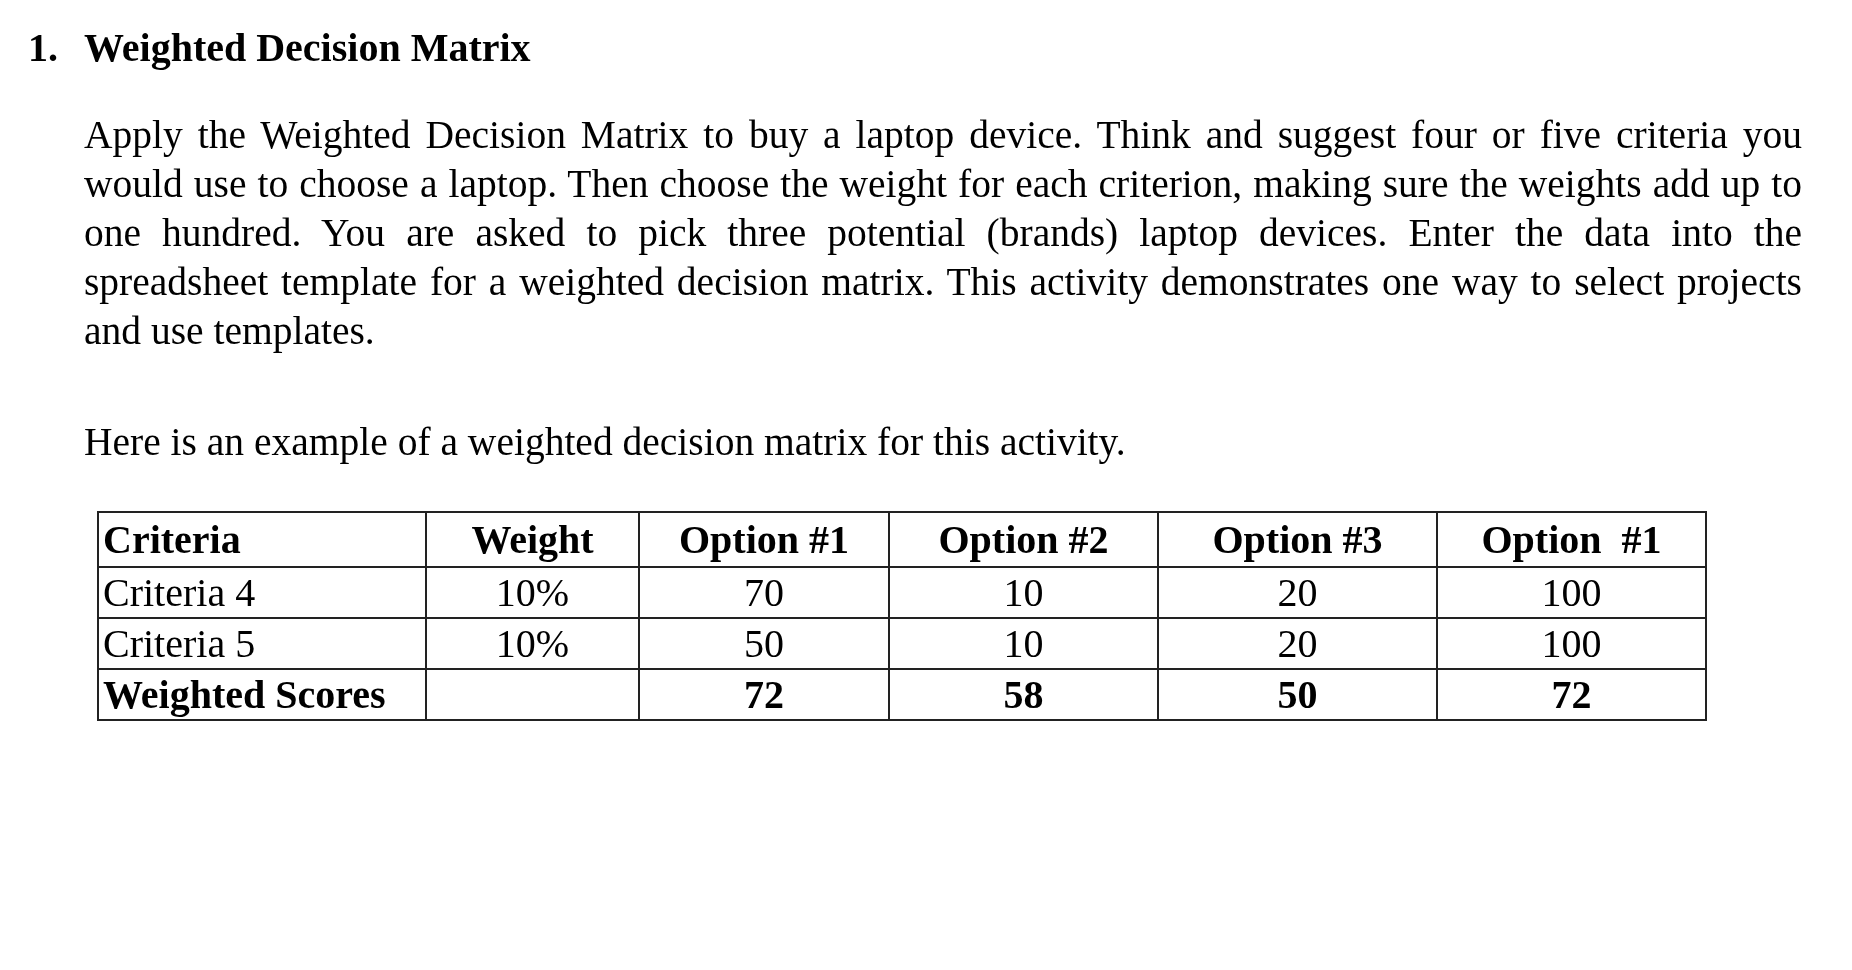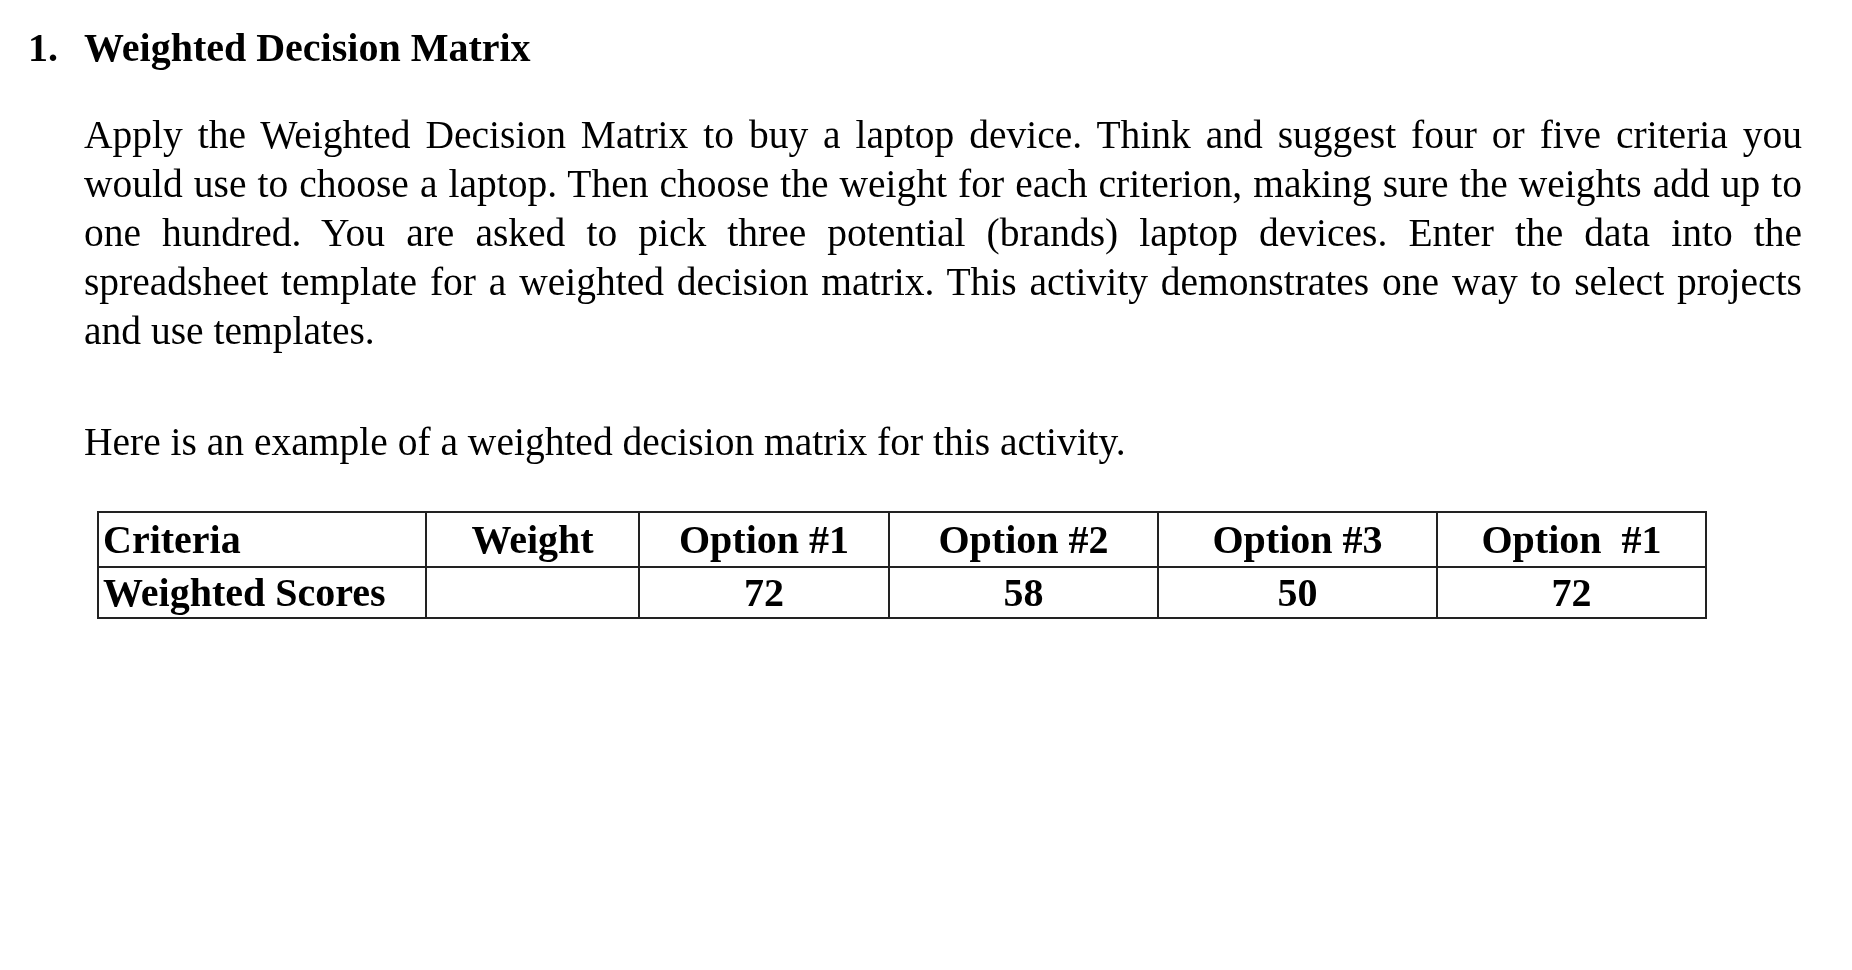--- a/index.html
+++ b/index.html
@@ -40,20 +40,36 @@
     </colgroup>
   <tbody>
       <tr>
     <th class="first">Criteria</th>
     <th>Weight</th>
     <th>Option #1</th>
     <th>Option #2</th>
     <th>Option #3</th>
     <th style="white-space:pre">Option  #1</th>
   </tr>
+  <tr>
+    <td class="first">Criteria 4</td>
+    <td>10%</td>
+    <td>70</td>
+    <td>10</td>
+    <td>20</td>
+    <td>100</td>
+  </tr>
+  <tr>
+    <td class="first">Criteria 5</td>
+    <td>10%</td>
+    <td>50</td>
+    <td>10</td>
+    <td>20</td>
+    <td>100</td>
+  </tr>
   <tr class="total">
     <td class="first">Weighted Scores</td>
     <td></td>
     <td>72</td>
     <td>58</td>
     <td>50</td>
     <td>72</td>
   </tr>
 </tbody>
   </table>

